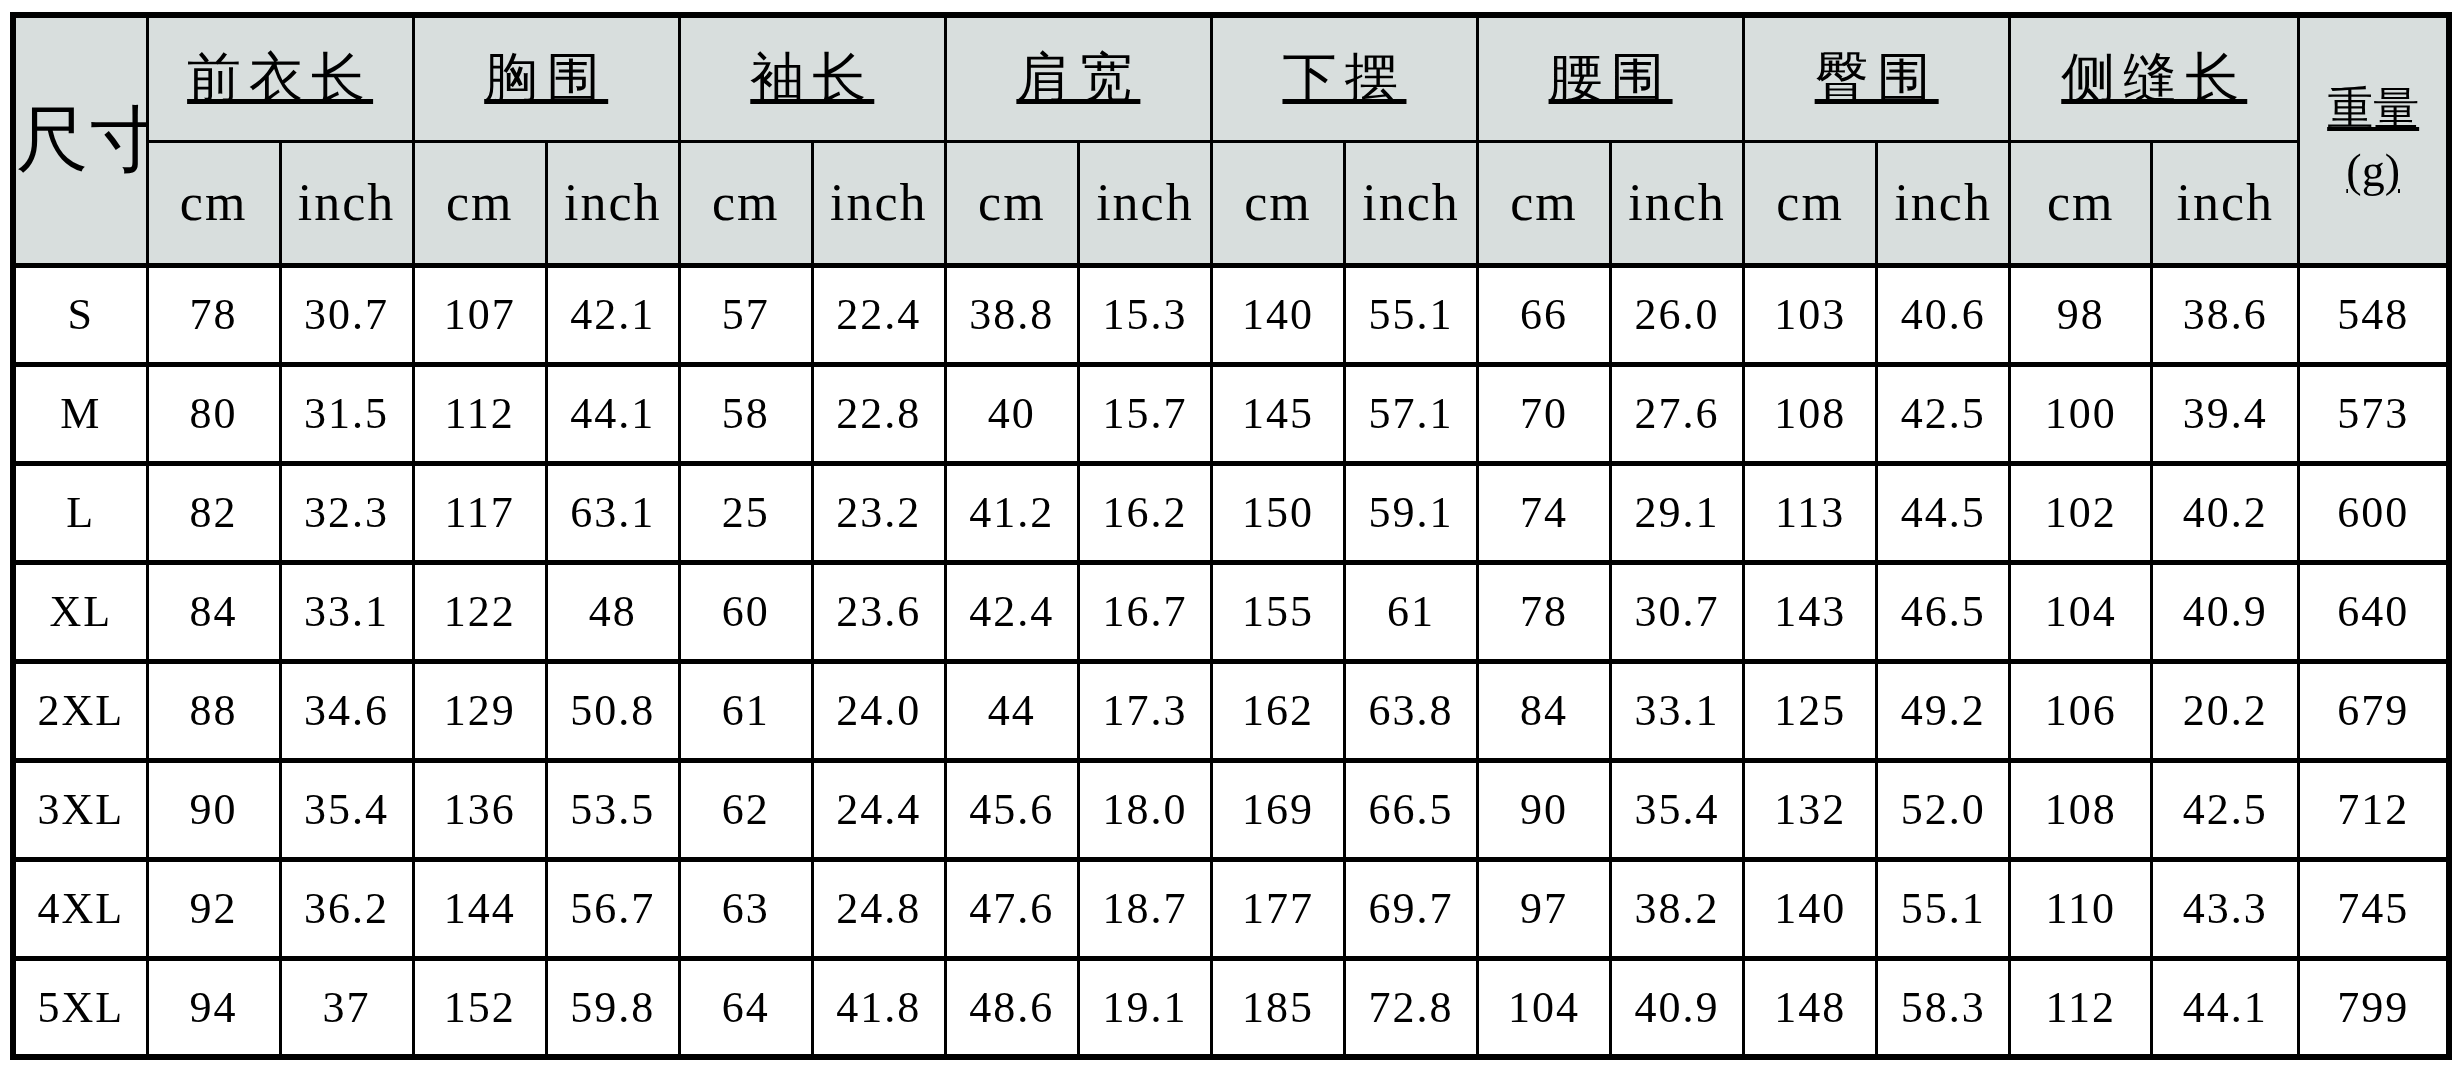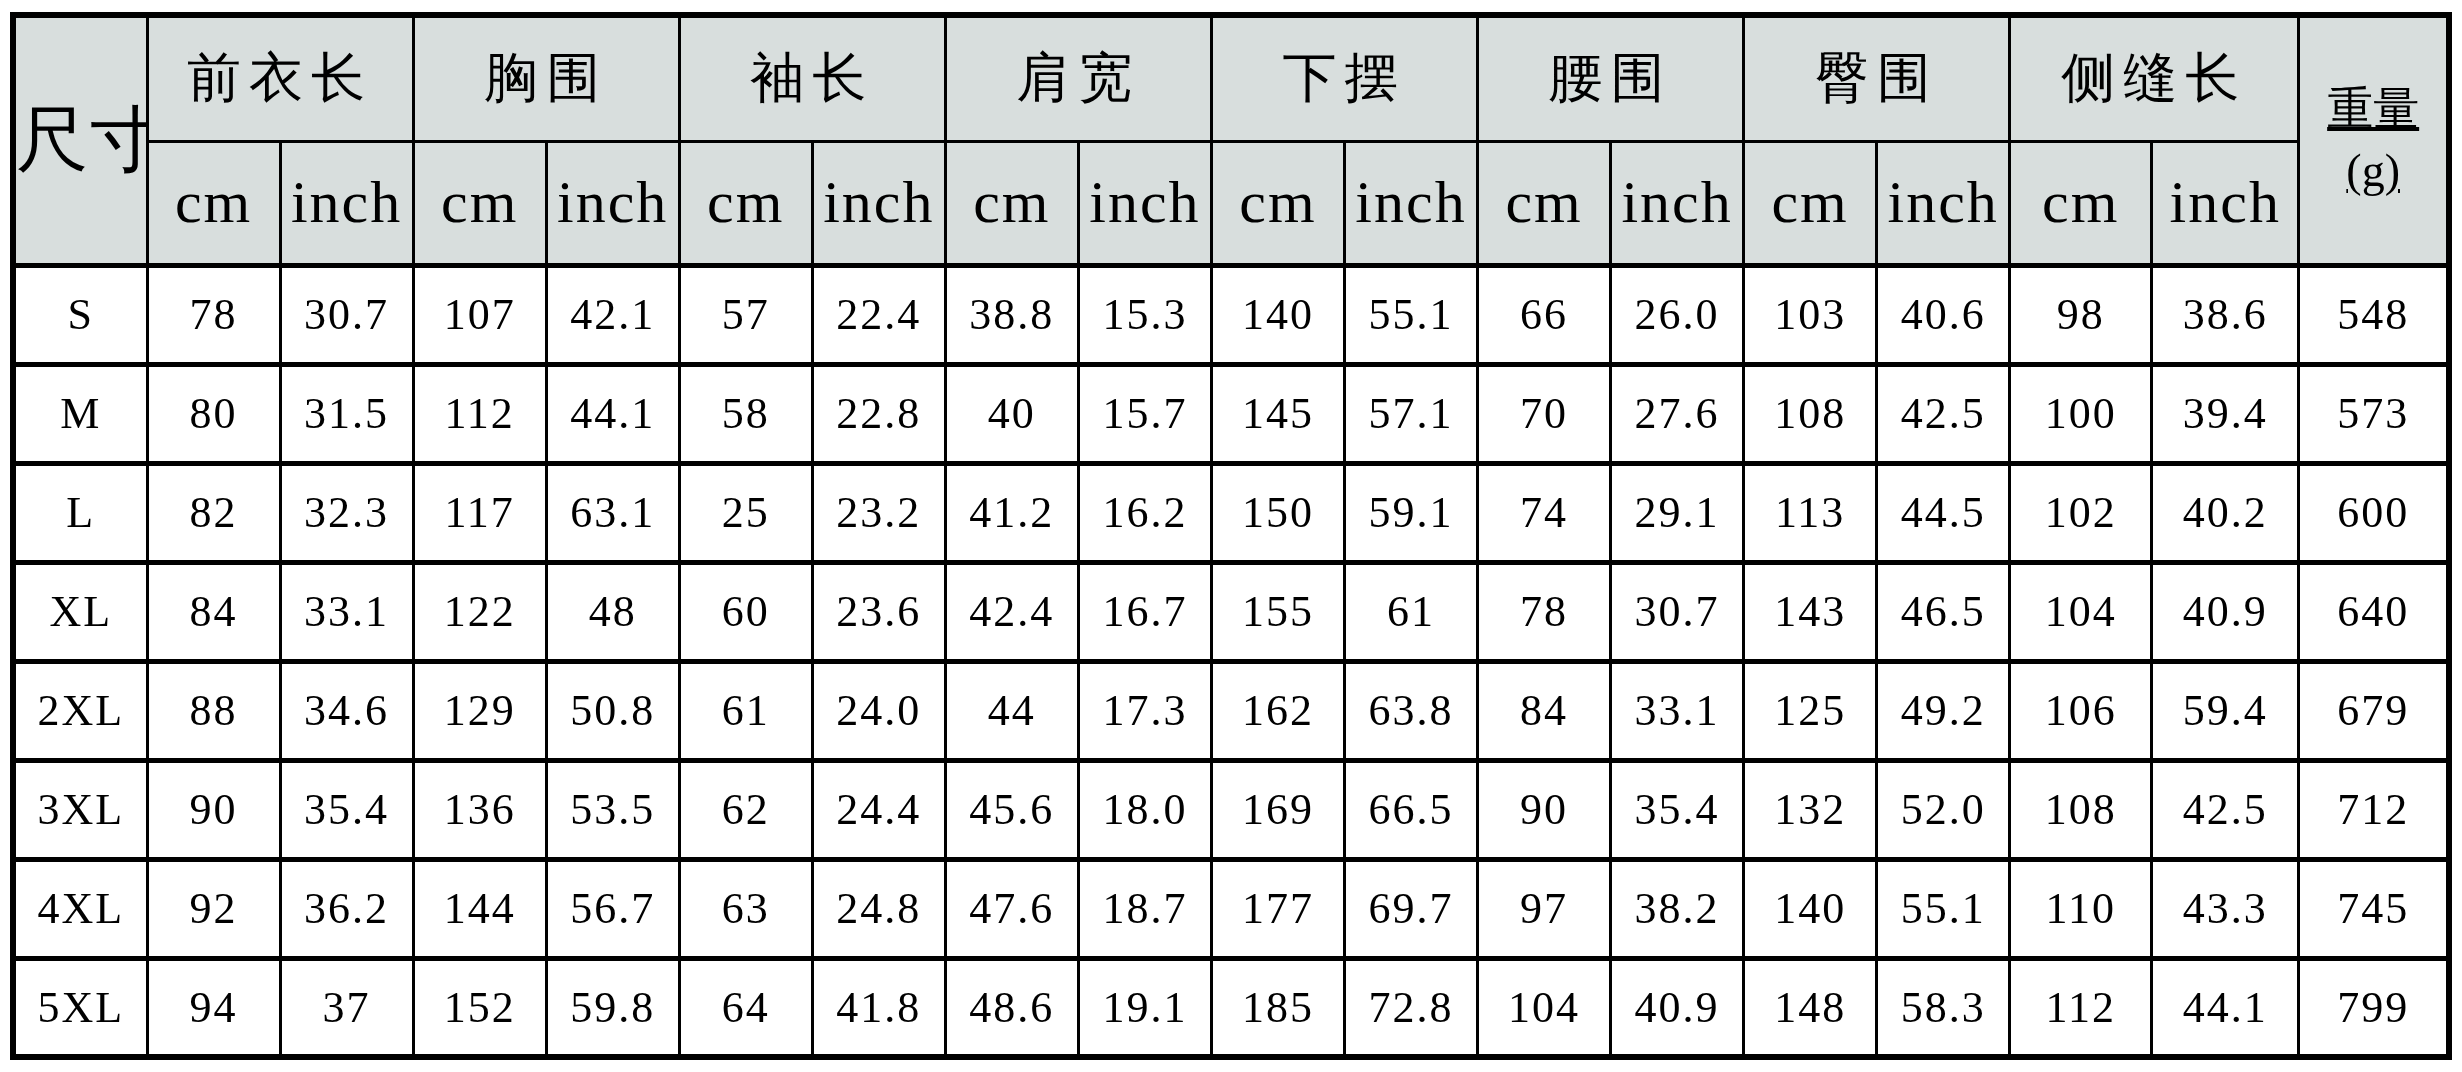--- a/index.html
+++ b/index.html
@@ -34,34 +34,35 @@
   }
   thead th {
     background: #d8dedd;
   }
   thead tr.hdr-main { height: 126px; }
   thead tr.hdr-units { height: 124px; }
   thead tr.hdr-units th { border-bottom-width: 5px; }
   th.group-h {
     font-size: 54px;
     letter-spacing: 8px;
+    text-decoration: underline;
   }
   th.size-h {
     font-size: 72px;
     letter-spacing: 2px;
     border-bottom-width: 5px;
   }
   th.weight-h {
     font-size: 46px;
     line-height: 1.35;
     border-bottom-width: 5px;
     text-decoration: underline;
   }
   th.unit-h {
-    font-size: 60px;
+    font-size: 52px;
     letter-spacing: 2px;
   }
   tbody tr { height: 99px; background: #ffffff; }
   tbody th, tbody td {
     font-size: 44px;
     letter-spacing: 2px;
     border-top-width: 5px;
     border-bottom-width: 5px;
     background: #ffffff;
   }
@@ -216,21 +217,21 @@
         <td>24.0</td>
         <td>44</td>
         <td>17.3</td>
         <td>162</td>
         <td>63.8</td>
         <td>84</td>
         <td>33.1</td>
         <td>125</td>
         <td>49.2</td>
         <td>106</td>
-        <td>59.4</td>
+        <td>20.2</td>
         <td>679</td>
       </tr>
       <tr>
         <th>3XL</th>
         <td>90</td>
         <td>35.4</td>
         <td>136</td>
         <td>53.5</td>
         <td>62</td>
         <td>24.4</td>

